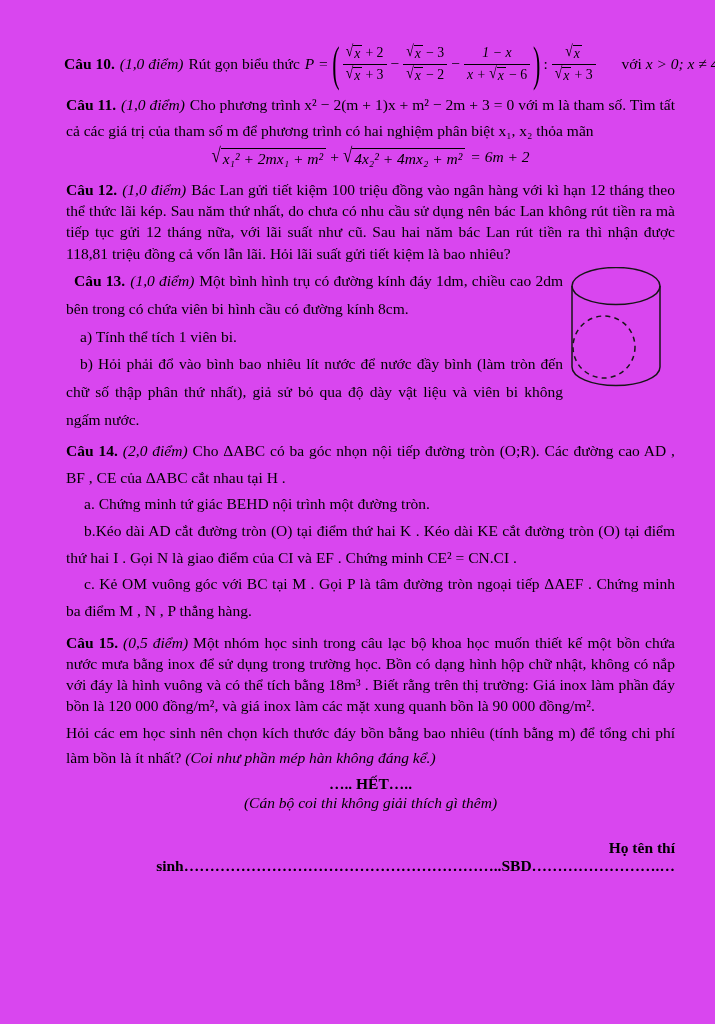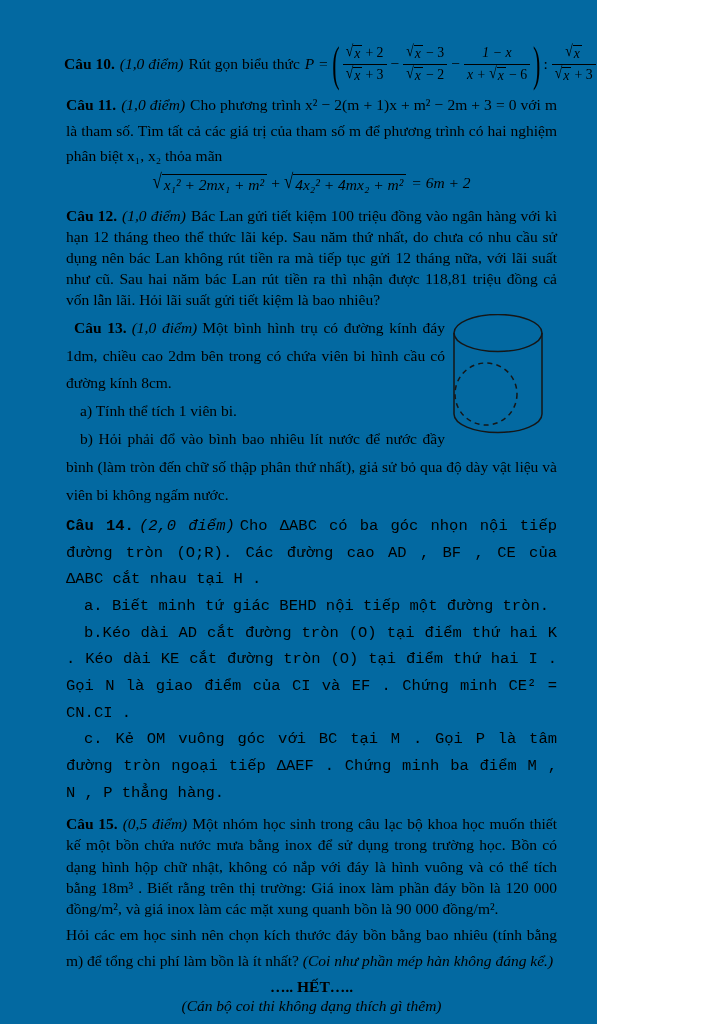--- a/index.html
+++ b/index.html
@@ -1,19 +1,19 @@
 <!DOCTYPE html>
 <html><head>
 <meta charset="utf-8">
 <style>
   html,body{margin:0;padding:0;background:#ffffff;}
   .page{
     position:relative;
-    width:597px;height:1024px;
-    background:#0369a1;
+    width:715px;height:1024px;
+    background:#d946ef;
     color:#000;
     font-family:"Liberation Serif","DejaVu Serif",serif;
     font-size:15.5px;
     box-sizing:border-box;
     padding:36px 40px 0 66px;
     overflow:hidden;
   }
   p{margin:0;}
   .just{text-align:justify;}
   .it{font-style:italic;}
@@ -45,21 +45,21 @@
   .sec11 p{line-height:1.66;}
   .sec12{margin-top:9px;}
   .sec12 p{line-height:1.37;}
 
   .sec13{margin-top:3px;overflow:hidden;}
   .sec13 .lead{text-indent:8px;}
   .sec13 p{line-height:1.8;}
   .sec13 .item{text-indent:14px;}
   .cylfloat{float:right;width:104px;height:124px;margin:-2px 2px 0 6px;}
 
-  .sec14{margin-top:4px;font-family:Liberation Mono, monospace;}
+  .sec14{margin-top:4px;}
   .sec14 p{line-height:1.72;}
   .sec14 .item{text-indent:18px;}
 
   .sec15{margin-top:7px;}
   .sec15 p.body{line-height:1.37;}
   .sec15 p.quest{line-height:1.66;margin-top:3px;}
 
   .footer{margin-top:4px;text-align:center;}
   .het{font-weight:bold;}
   .proctor{font-style:italic;line-height:1.35;}
@@ -161,34 +161,34 @@
       <span class="qlabel">Câu 13.</span><span class="qpoints">(1,0 điểm)</span><span>Một bình hình trụ có đường kính đáy 1dm, chiều cao 2dm bên trong có chứa viên bi hình cầu có đường kính 8cm.</span>
     </p>
     <p class="item">a) Tính thể tích 1 viên bi.</p>
     <p class="just item">b) Hỏi phải đổ vào bình bao nhiêu lít nước để nước đầy bình (làm tròn đến chữ số thập phân thứ nhất), giả sử bỏ qua độ dày vật liệu và viên bi không ngấm nước.</p>
   </div>
 
   <div class="sec14">
     <p class="just">
       <span class="qlabel">Câu 14.</span><span class="qpoints">(2,0 điểm)</span><span>Cho  ΔABC  có ba góc nhọn nội tiếp đường tròn (O;R). Các đường cao  AD , BF ,  CE  của  ΔABC  cắt nhau tại  H .</span>
     </p>
-    <p class="item">a. Biết minh tứ giác  BEHD  nội tiếp một đường tròn.</p>
+    <p class="item">a. Chứng minh tứ giác  BEHD  nội trình một đường tròn.</p>
     <p class="just item">b.Kéo dài  AD  cắt đường tròn (O) tại điểm thứ hai  K . Kéo dài  KE  cắt đường tròn (O) tại điểm thứ hai  I . Gọi  N  là giao điểm của  CI  và  EF . Chứng minh  CE² = CN.CI .</p>
     <p class="just item">c. Kẻ  OM  vuông góc với  BC  tại  M . Gọi  P  là tâm đường tròn ngoại tiếp  ΔAEF . Chứng minh ba điểm  M ,  N ,  P  thẳng hàng.</p>
   </div>
 
   <div class="sec15">
     <p class="just body">
       <span class="qlabel">Câu 15.</span><span class="qpoints">(0,5 điểm)</span><span>Một nhóm học sinh trong câu lạc bộ khoa học muốn thiết kế một bồn chứa nước mưa bằng inox để sử dụng trong trường học. Bồn có dạng hình hộp chữ nhật, không có nắp với đáy là hình vuông và có thể tích bằng 18m³ . Biết rằng trên thị trường: Giá inox làm phần đáy bồn là 120 000 đồng/m², và giá inox làm các mặt xung quanh bồn là 90 000  đồng/m².</span>
     </p>
     <p class="just quest">
       <span>Hỏi các em học sinh nên chọn kích thước đáy bồn bằng bao nhiêu (tính bằng m) để tổng chi phí làm bồn là ít nhất? </span><span class="it">(Coi như phần mép hàn không đáng kể.)</span>
     </p>
   </div>
 
   <div class="footer">
     <div class="het">….. HẾT…..</div>
-    <div class="proctor">(Cán bộ coi thi không dạng thích gì thêm)</div>
+    <div class="proctor">(Cán bộ coi thi không giải thích gì thêm)</div>
   </div>
 
   <div class="nameline">Họ tên thí sinh……………………………………………………..SBD…………………….…</div>
 
 </div>
 
 </body></html>

